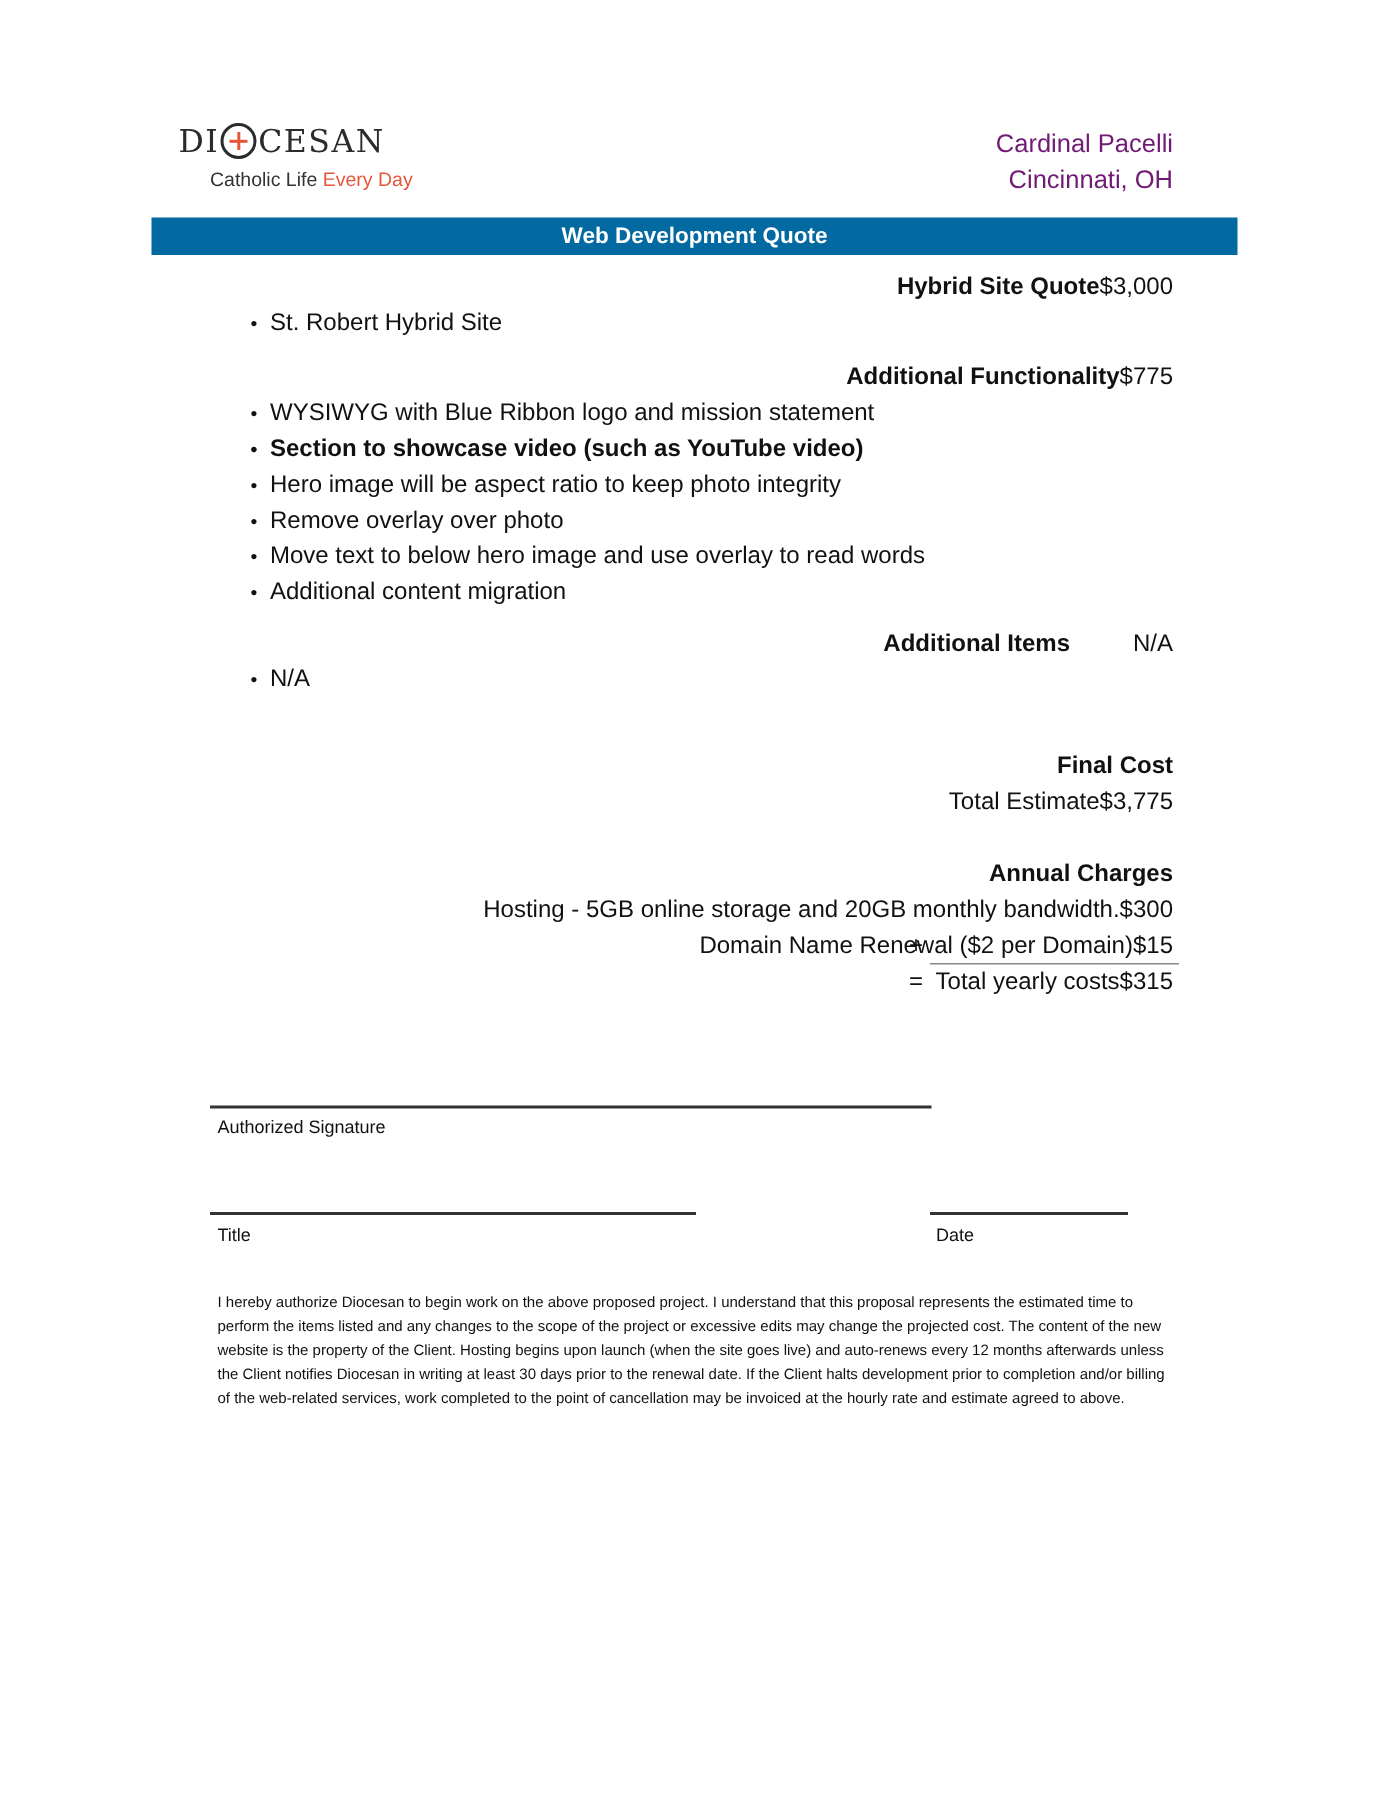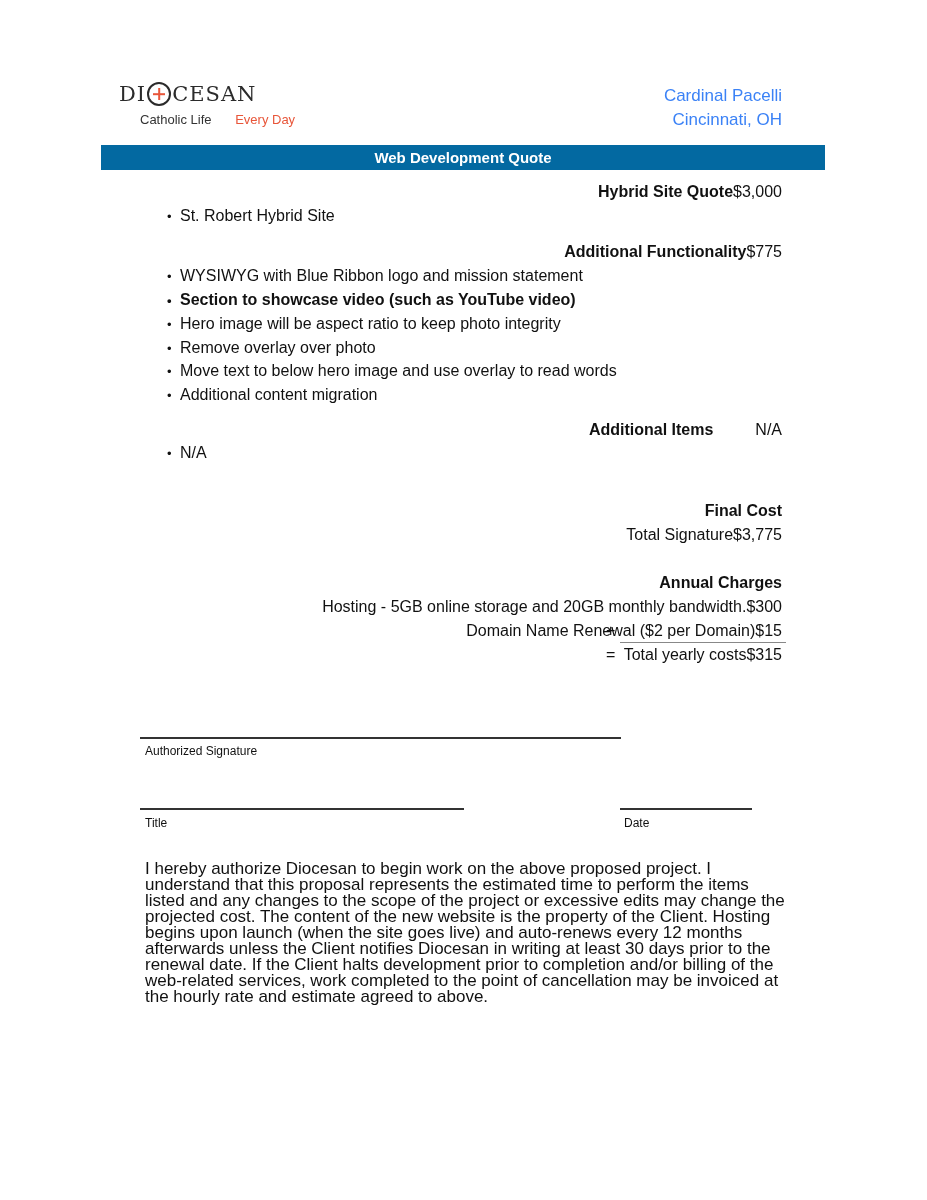--- a/index.html
+++ b/index.html
@@ -5,40 +5,40 @@
   html, body { margin: 0; padding: 0; background: #ffffff; }
   body { width: 927px; height: 1200px; position: relative; font-family: "Liberation Sans", sans-serif; color: #111; overflow: hidden; }
   .abs { position: absolute; }
 
   
   .logo-word { left: 119px; top: 76px; font-family: "DejaVu Serif", serif; font-size: 21px; letter-spacing: 1px; color: #2b2b2b; font-weight: normal; line-height: 36px; display: flex; align-items: center; }
   .logo-word .o-cross { display: inline-block; width: 24px; height: 24px; border: 2.5px solid #2b2b2b; border-radius: 50%; position: relative; margin: 0 1px; box-sizing: border-box; }
   .logo-word .o-cross::before { content: ""; position: absolute; left: 50%; top: 4px; width: 1.6px; height: 12px; background: #e8563a; transform: translateX(-50%); }
   .logo-word .o-cross::after { content: ""; position: absolute; top: 50%; left: 4px; height: 1.6px; width: 12px; background: #e8563a; transform: translateY(-50%); }
   .logo-tag { left: 140px; top: 112px; font-size: 13px; color: #333; }
-  .logo-tag .accent { color: #e8563a; margin-left: 20px; }
+  .logo-tag .accent { color: #e8563a; }
 
-  .client { right: 145px; text-align: center; font-size: 17px; color: #3b82f6; line-height: 24px; }
+  .client { right: 145px; text-align: center; font-size: 17px; color: #701a75; line-height: 24px; }
   .client-name { top: 84px; }
   .client-city { top: 108px; }
 
   .banner { left: 101px; top: 145px; width: 724px; height: 25px; background: #0369a1; color: #fff; font-weight: bold; font-size: 15px; text-align: center; line-height: 25px; }
 
   .row { left: 145px; width: 637px; font-size: 16px; line-height: 24px; display: flex; justify-content: flex-end; }
   .h { font-weight: bold; }
   .bullet { left: 167px; font-size: 16px; line-height: 24px; }
   .bullet::before { content: "•"; display: inline-block; width: 13px; font-size: 13px; }
 
   .op { left: 606px; font-size: 16px; line-height: 24px; }
   .sum-line { left: 620px; top: 642px; width: 166px; height: 1px; background: #888; }
 
   .sig-line { height: 2px; background: #333; }
   .sig-label { font-size: 12px; line-height: 20px; }
 
-  .legal { left: 145px; top: 861px; width: 640px; font-size: 17px; line-height: 16px; color: #111; }
+  .legal { left: 145px; top: 861px; width: 640px; font-size: 10px; line-height: 16px; color: #111; }
 </style>
 </head>
 <body>
 
 <div class="abs logo-word">
   <span>DI</span>
   <span class="o-cross"></span>
   <span>CESAN</span>
 </div>
 <div class="abs logo-tag">
@@ -70,21 +70,21 @@
 <div class="abs row" style="top:418px;gap:42px;">
   <span class="h">Additional Items</span>
   <span>N/A</span>
 </div>
 <div class="abs bullet" style="top:441px;">N/A</div>
 
 <div class="abs row" style="top:499px;">
   <span class="h">Final Cost</span>
 </div>
 <div class="abs row" style="top:523px;">
-  <span>Total Signature</span>
+  <span>Total Estimate</span>
   <span>$3,775</span>
 </div>
 
 <div class="abs row" style="top:571px;">
   <span class="h">Annual Charges</span>
 </div>
 
 <div class="abs row" style="top:595px;">
   <span>Hosting - 5GB online storage and 20GB monthly bandwidth.</span>
   <span>$300</span>

